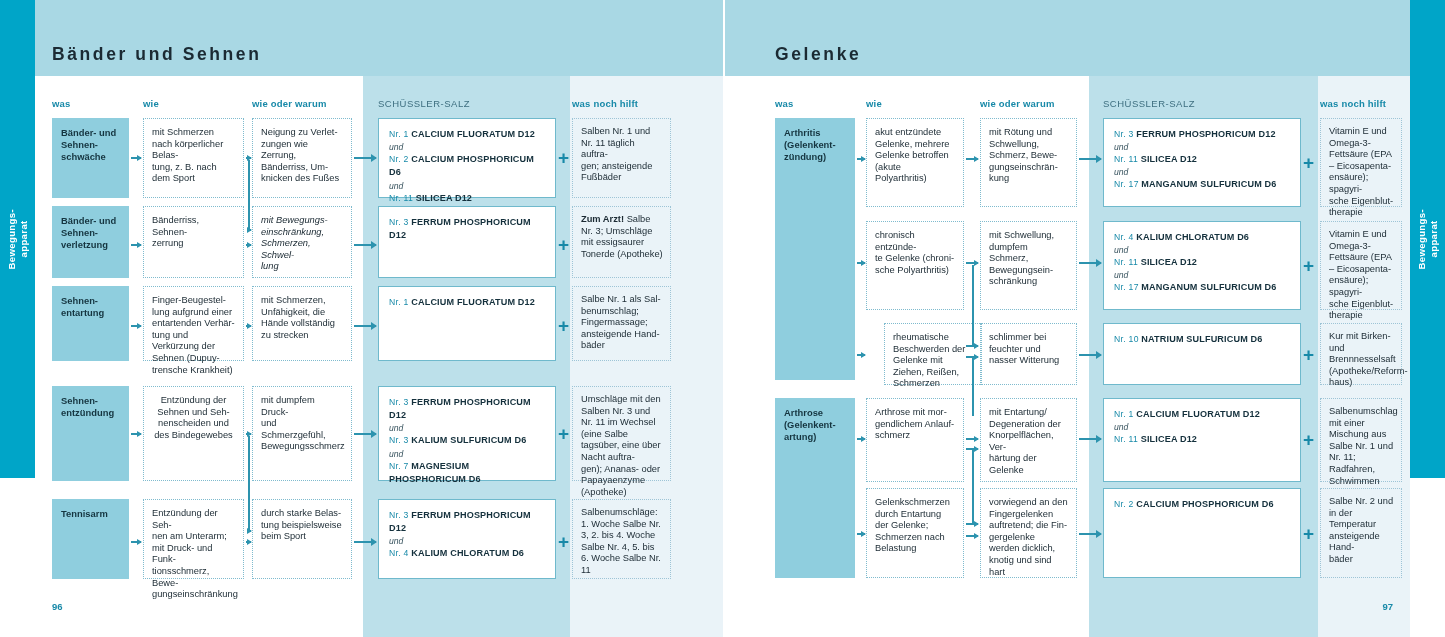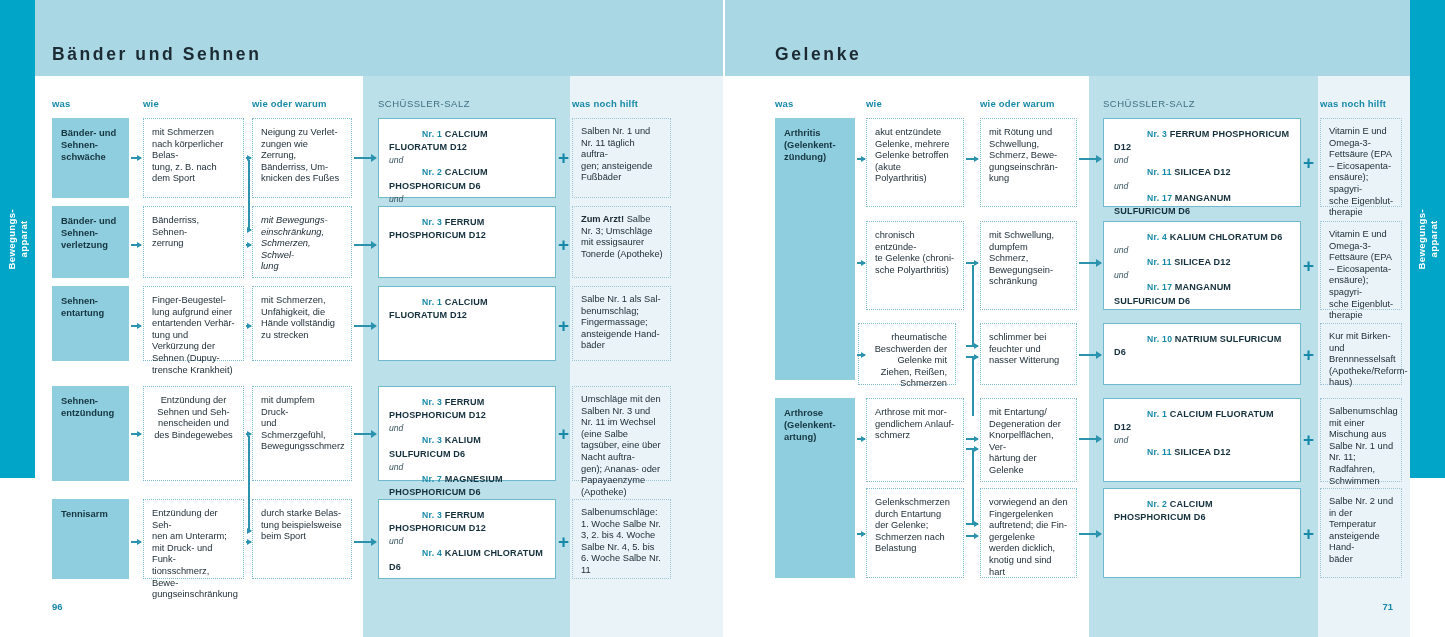--- a/index.html
+++ b/index.html
@@ -72,21 +72,21 @@
     padding: 9px 9px 8px 9px;
   }
   .dashed {
     border: 1.4px dotted #7FBBCE; background: transparent;
     padding: 8px 8px 0 8px;
   }
   .salzbox {
     background: #ffffff; border: 1.2px solid #6FB9CC;
     padding: 9px 10px 0 10px; line-height: 13.2px;
   }
-  .salzbox .nr { color:#1789A8; font-weight:700; font-size:8.6px; letter-spacing:.3px;margin-left:33px;}
+  .salzbox .nr { color:#1789A8; font-weight:400; font-size:8.6px; letter-spacing:.3px;}
   .salzbox .nm { color:#14303c; font-weight:700; font-size:9.1px; letter-spacing:.15px;}
   .salzbox .und { font-style: italic; font-size:8.6px; color:#3a5560; display:block; line-height:12px;}
   .salzbox .line { display:block; }
   .hilftbox { border: 1.4px dotted #9DC4D6; padding: 7px 7px 0 8px; line-height:11.6px; }
   .hilftbox b { font-weight: 700; }
 
   
   .arrow { position:absolute; height:2px; background:#2C93AE; }
   .arrow::after {
     content:''; position:absolute; right:-1px; top:-3px;
@@ -302,21 +302,21 @@
       <span class="nm">SILICEA D12</span></span>
       <span class="und">und</span>
       <span class="line"><span class="nr">Nr. 17</span>
       <span class="nm">MANGANUM SULFURICUM D6</span></span>
     </div>
     <div class="box hilftbox" style="left: 595px; top: 221px; width: 82px; height: 89px; white-space: pre-line;">Vitamin E und Omega-3-Fettsäure (EPA – Eicosapenta-
 ensäure); spagyri-
 sche Eigenblut-
 therapie</div>
 
-    <div class="box dashed" style="left: 133px; top: 323px; width: 98px; height: 62px; white-space: pre-line; text-align: right;">rheumatische Beschwerden der Gelenke mit Ziehen, Reißen, Schmerzen</div>
+    <div class="box dashed" style="left: 159px; top: 323px; width: 98px; height: 62px; white-space: pre-line;">rheumatische Beschwerden der Gelenke mit Ziehen, Reißen, Schmerzen</div>
     <div class="box dashed" style="left: 255px; top: 323px; width: 97px; height: 62px; white-space: pre-line;">schlimmer bei feuchter und nasser Witterung</div>
     <div class="box salzbox" style="left:378px;top:323px;width:198px;height:62px;">
       <span class="line"><span class="nr">Nr. 10</span>
       <span class="nm">NATRIUM SULFURICUM D6</span></span>
     </div>
     <div class="box hilftbox" style="left: 595px; top: 323px; width: 82px; height: 62px; white-space: pre-line;">Kur mit Birken- und Brennnesselsaft (Apotheke/Reform-
 haus)</div>
 
     <div class="box what" style="left: 50px; top: 398px; width: 80px; height: 180px; white-space: pre-line;">Arthrose
 (Gelenkent-
@@ -372,16 +372,16 @@
     <div class="arrow thin" style="left:241px;top:523px;width:12px;"></div>
     <div class="arrow thin" style="left:241px;top:535px;width:12px;"></div>
     <div class="arrow" style="left:354px;top:533px;width:22px;"></div>
 
     <div class="plus" style="left:578px;top:153px;">+</div>
     <div class="plus" style="left:578px;top:256px;">+</div>
     <div class="plus" style="left:578px;top:345px;">+</div>
     <div class="plus" style="left:578px;top:430px;">+</div>
     <div class="plus" style="left:578px;top:524px;">+</div>
 
-    <div class="pagenum">71</div>
+    <div class="pagenum">97</div>
   </div>
 
 </div>
 
 </body></html>

